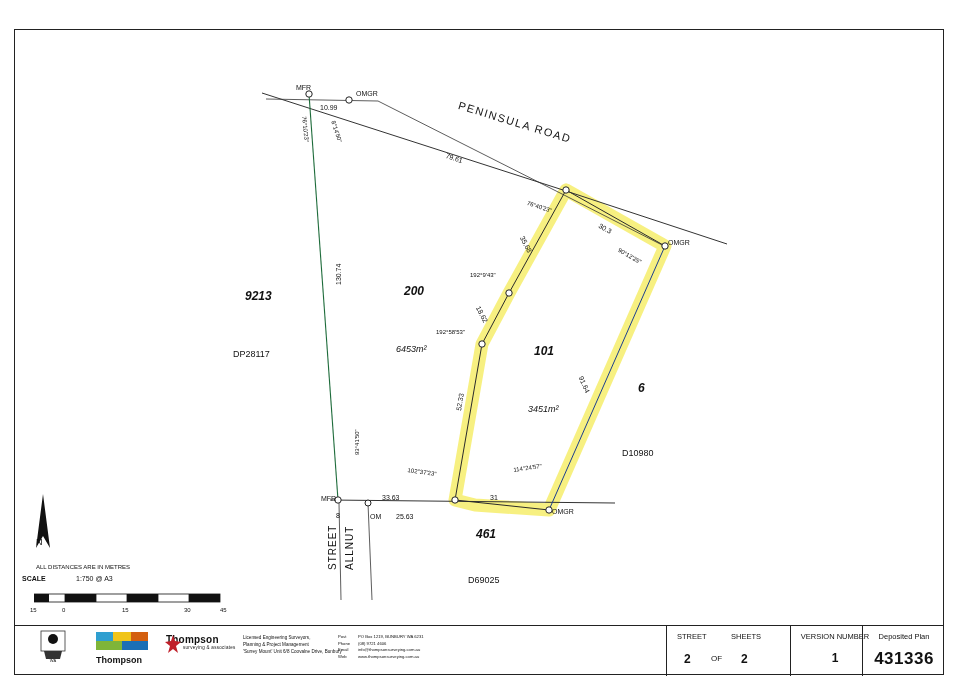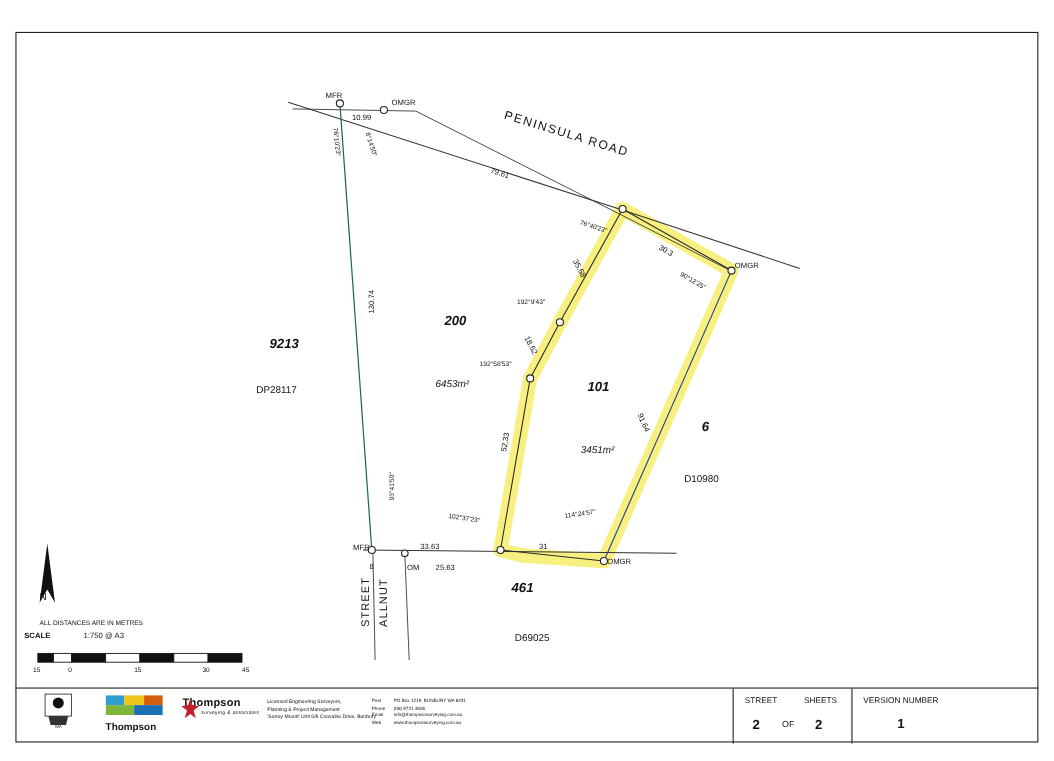--- a/index.html
+++ b/index.html
@@ -77,34 +77,34 @@
       <circle cx="549" cy="510" r="3.2"></circle>
       <circle cx="338" cy="500" r="3.2"></circle>
       <circle cx="368" cy="503" r="3"></circle>
     </g>
   </svg>
 
   <div class="lbl road" style="left:456px;top:117px;transform:rotate(17deg);">PENINSULA  ROAD</div>
   <div class="rot-allnut" style="left:344px;top:570px;">ALLNUT</div>
   <div class="rot-allnut" style="left:327px;top:570px;">STREET</div>
 
-  <div class="lbl big" style="left:245px;top:306px;">9213</div>
+  <div class="lbl big" style="left:245px;top:290px;">9213</div>
   <div class="lbl mid" style="left:233px;top:305px;">DP28117</div>
 
   <div class="lbl big" style="left:404px;top:285px;">200</div>
   <div class="lbl mid ital" style="left:396px;top:300px;">6453m²</div>
 
   <div class="lbl big" style="left:534px;top:345px;">101</div>
   <div class="lbl mid ital" style="left:528px;top:360px;">3451m²</div>
 
-  <div class="lbl big" style="left:465px;top:528px;">461</div>
+  <div class="lbl big" style="left:476px;top:528px;">461</div>
   <div class="lbl mid" style="left:468px;top:531px;">D69025</div>
 
   <div class="lbl big" style="left:638px;top:382px;">6</div>
-  <div class="lbl mid" style="left:622px;top:386px;">D10980</div>
+  <div class="lbl mid" style="left:622px;top:404px;">D10980</div>
 
   <div class="lbl sm" style="left:296px;top:84px;">MFR</div>
   <div class="lbl sm" style="left:356px;top:90px;">OMGR</div>
   <div class="lbl sm" style="left:668px;top:239px;">OMGR</div>
   <div class="lbl sm" style="left:552px;top:508px;">OMGR</div>
   <div class="lbl sm" style="left:321px;top:495px;">MFR</div>
   <div class="lbl sm" style="left:370px;top:513px;">OM</div>
 
   <div class="lbl xs" style="left:307px;top:116px;transform:rotate(84deg);transform-origin:left top;">76°10'23"</div>
   <div class="lbl xs" style="left:336px;top:120px;transform:rotate(72deg);transform-origin:left top;">8°14'50"</div>
@@ -214,20 +214,24 @@
 
 
     <div class="tbcell" style="left:652px;width:108px;">
       <div class="tb-label" style="position:absolute;left:10px;top:6px;">STREET</div>
       <div class="tb-label" style="position:absolute;left:64px;top:6px;">SHEETS</div>
       <div style="position:absolute;left:17px;top:26px;font-size:12px;font-weight:bold;">2</div>
       <div style="position:absolute;left:44px;top:28px;font-size:8px;">OF</div>
       <div style="position:absolute;left:74px;top:26px;font-size:12px;font-weight:bold;">2</div>
     </div>
 
-    <div class="tbcell" style="left:760px;width:88px;text-decoration:underline;">
+    <div class="tbcell" style="left:776px;width:88px;text-decoration:underline;">
       <div class="tb-label ctr" style="position:absolute;left:0;top:6px;width:88px;">VERSION NUMBER</div>
       <div class="ctr" style="position:absolute;left:0;top:25px;width:88px;font-size:12px;font-weight:bold;">1</div>
     </div>
 
+    <div class="tbcell" style="left:848px;width:82px;border-right:none;">
+      <div class="tb-label ctr" style="position:absolute;left:0;top:6px;width:82px;">Deposited Plan</div>
+      <div class="ctr dpnum" style="position:absolute;left:0;top:23px;width:82px;">431336</div>
+    </div>
   </div>
 
 </div>
 
 </body></html>

